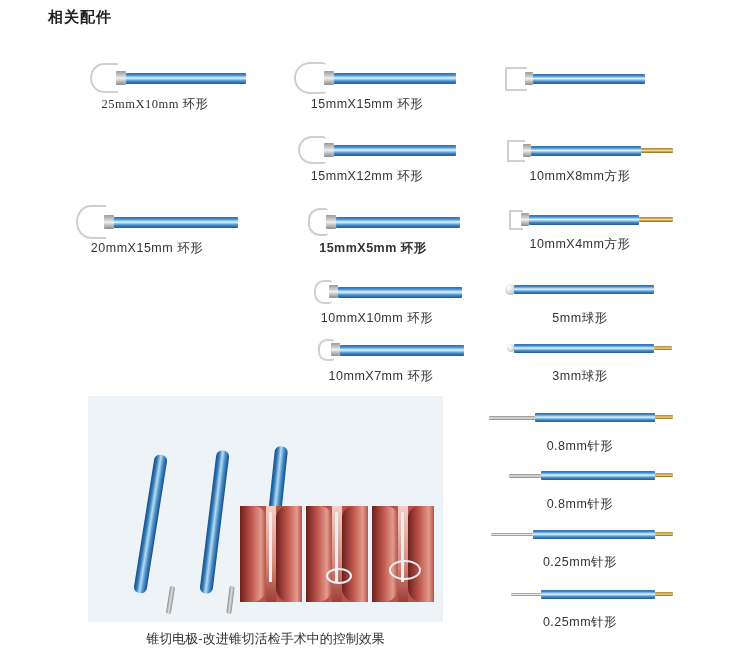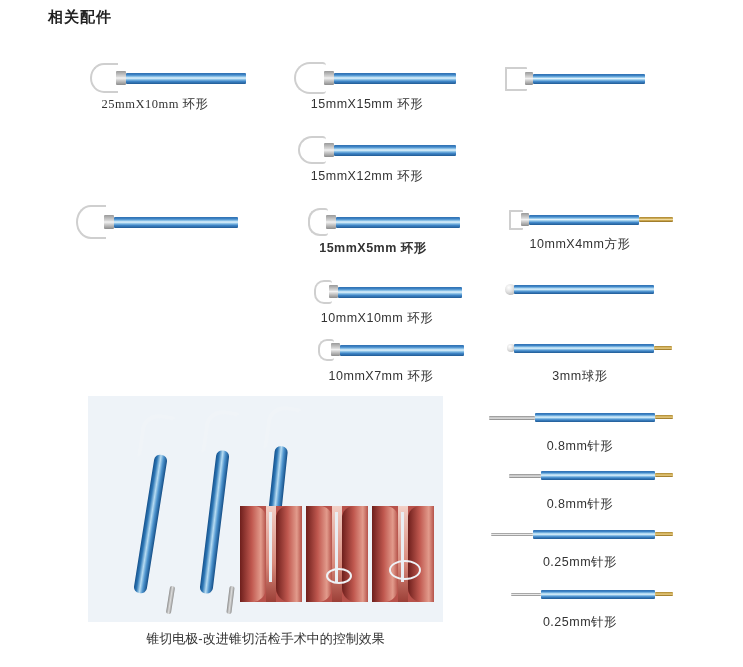--- a/index.html
+++ b/index.html
@@ -231,20 +231,21 @@
     <div class="caption">25mmX10mm 环形</div>
   </div>
 
 
   <div class="item" style="left:52px; top:202px;">
     <div class="art">
       <div class="loop semi" style="left:24px; top:3px; width:30px; height:34px;"></div>
       <div class="collar" style="left:52px; top:13px; width:10px; height:14px;"></div>
       <div class="shaft" style="left:62px; top:15px; width:124px; height:11px;"></div>
     </div>
+    <div class="caption">20mmX15mm 环形</div>
   </div>
 
 
 
   <div class="item" style="left:272px; top:58px;">
     <div class="art">
       <div class="loop round" style="left:22px; top:4px; width:32px; height:32px; border-radius:18px 4px 4px 18px;"></div>
       <div class="collar" style="left:52px; top:13px; width:10px; height:14px;"></div>
       <div class="shaft" style="left:62px; top:15px; width:122px; height:11px;"></div>
     </div>
@@ -288,36 +289,46 @@
   </div>
 
   <div class="item" style="left:485px; top:58px;">
     <div class="art">
       <div class="loop square" style="left:20px; top:9px; width:22px; height:24px;"></div>
       <div class="collar" style="left:40px; top:14px; width:8px; height:13px;"></div>
       <div class="shaft" style="left:48px; top:16px; width:112px; height:10px;"></div>
     </div>
   </div>
 
+  <div class="item" style="left:485px; top:130px;">
+    <div class="art">
+      <div class="loop square" style="left:22px; top:10px; width:18px; height:22px;"></div>
+      <div class="collar" style="left:38px; top:14px; width:8px; height:13px;"></div>
+      <div class="shaft" style="left:46px; top:16px; width:110px; height:10px;"></div>
+      <div class="wire gold" style="left:156px; top:18px; width:32px; height:5px;"></div>
+    </div>
+    <div class="caption">10mmX8mm方形</div>
+  </div>
 
   <div class="item" style="left:485px; top:198px;">
     <div class="art">
       <div class="loop square" style="left:24px; top:12px; width:14px; height:20px;"></div>
       <div class="collar" style="left:36px; top:15px; width:8px; height:13px;"></div>
       <div class="shaft" style="left:44px; top:17px; width:110px; height:10px;"></div>
       <div class="wire gold" style="left:154px; top:19px; width:34px; height:5px;"></div>
     </div>
     <div class="caption">10mmX4mm方形</div>
   </div>
 
   <div class="item" style="left:485px; top:272px;">
     <div class="art">
       <div class="ball" style="left:20px; top:12px; width:11px; height:11px;"></div>
       <div class="shaft" style="left:29px; top:13px; width:140px; height:9px;"></div>
     </div>
+    <div class="caption">5mm球形</div>
   </div>
 
   <div class="item" style="left:485px; top:330px;">
     <div class="art">
       <div class="ball" style="left:22px; top:14px; width:8px; height:8px;"></div>
       <div class="shaft" style="left:29px; top:14px; width:140px; height:9px;"></div>
       <div class="wire gold" style="left:169px; top:16px; width:18px; height:4px;"></div>
     </div>
     <div class="caption">3mm球形</div>
   </div>

